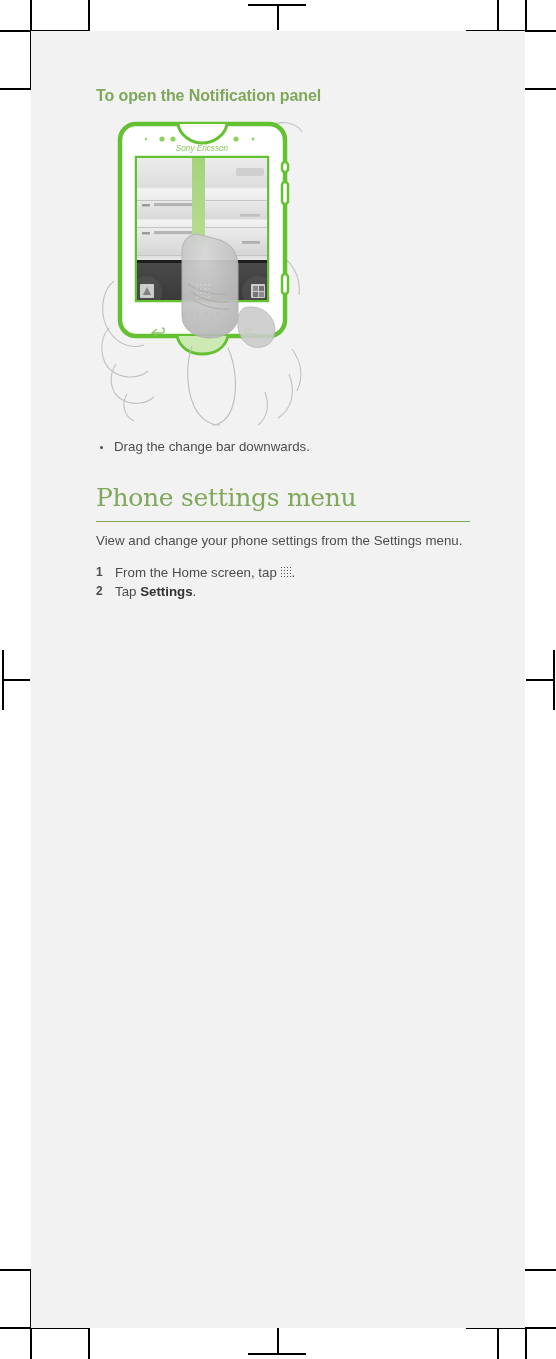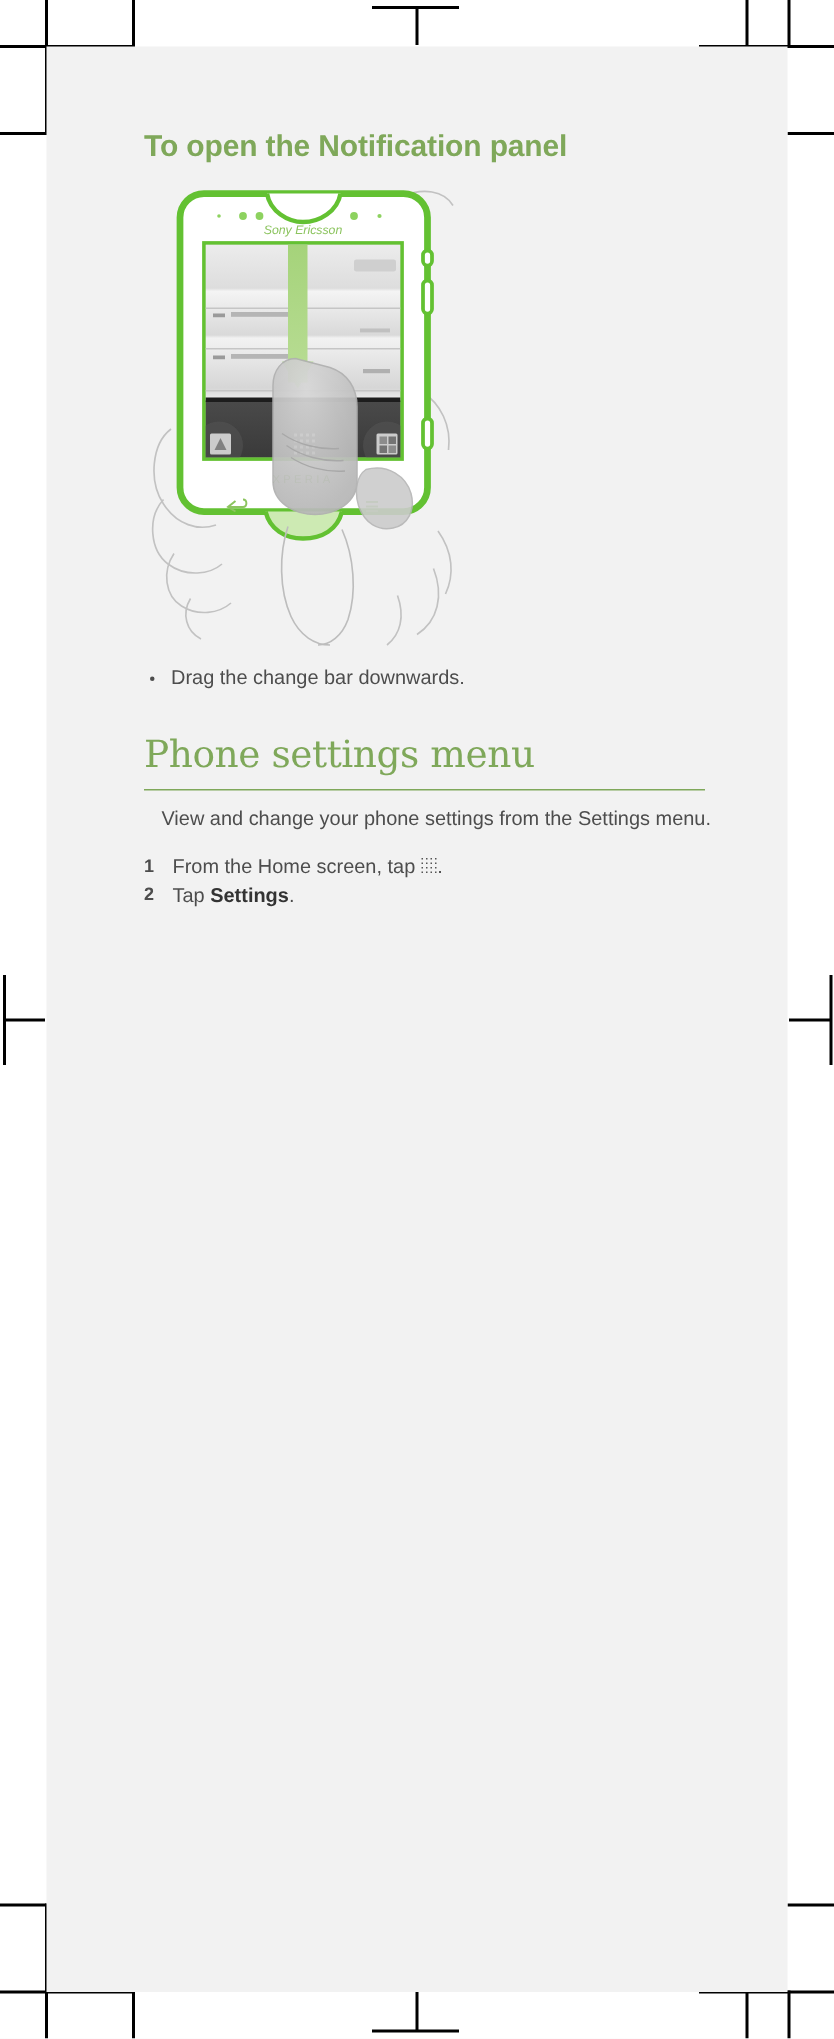--- a/index.html
+++ b/index.html
@@ -34,21 +34,21 @@
   .content {
     position: absolute;
     left: 65px;
     top: 55px;
     width: 378px;
   }
 
   
   .h-proc {
     color: #7fa85a;
-    font-size: 20px;
+    font-size: 16px;
     font-weight: bold;
     letter-spacing: -0.1px;
     margin: 0 0 6px 0;
     line-height: 1.25;
   }
   .h-section {
     color: #7fa85a;
     font-family: "DejaVu Serif", "Liberation Serif", serif;
     font-size: 25px;
     font-weight: normal;
@@ -61,21 +61,20 @@
     height: 1.5px;
     background: #7fa85a;
     width: 374px;
     margin: 8px 0 10px 0;
   }
   .body-text {
     color: #4d4d4d;
     font-size: 13.3px;
     line-height: 1.32;
     margin: 0 0 14px 0;
-    text-align: right;
   }
 
   
   .bullet-list {
     margin: 0;
     padding: 0;
     list-style: none;
   }
   .bullet-list li {
     position: relative;

